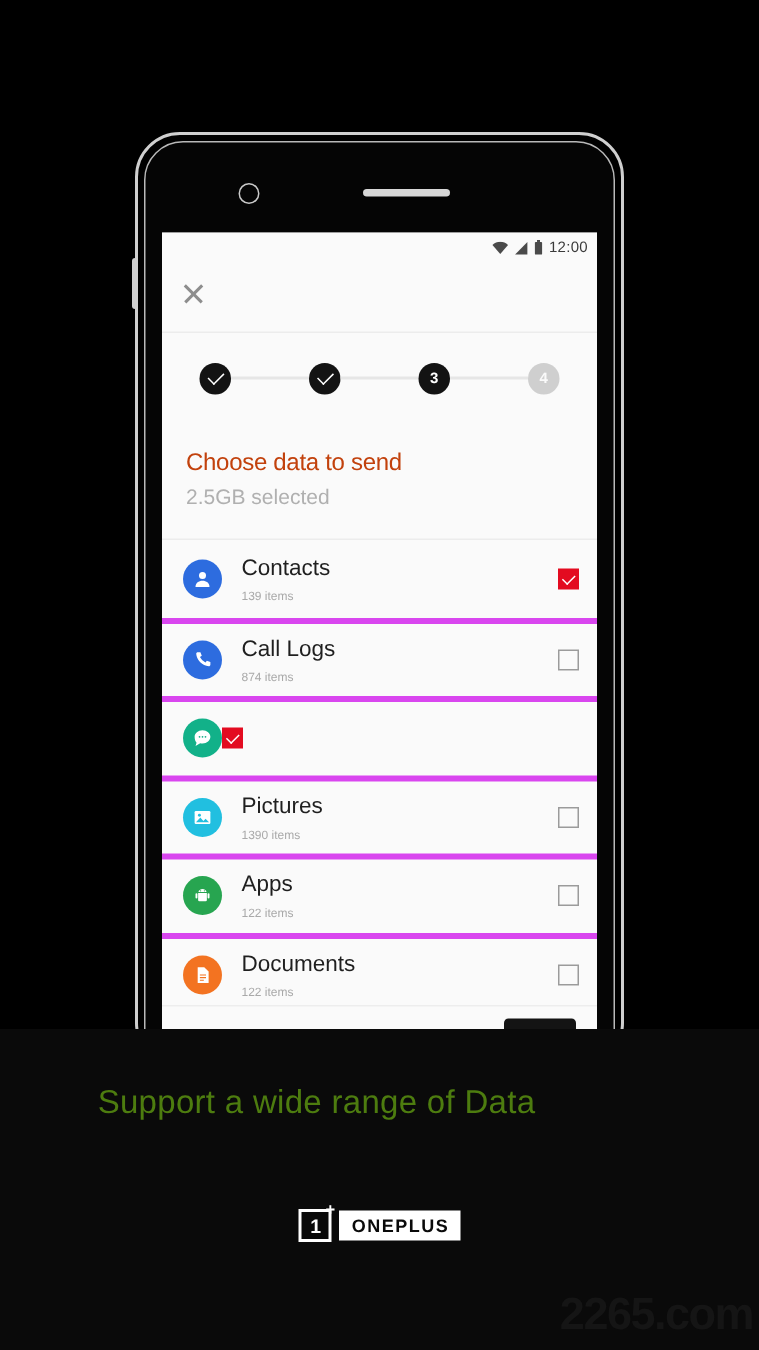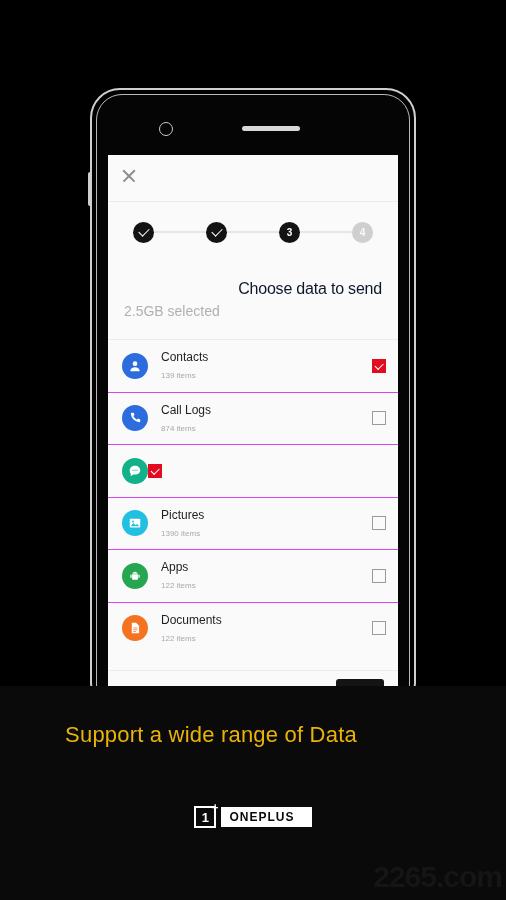--- a/index.html
+++ b/index.html
@@ -53,72 +53,91 @@
   .step{width:21px;height:21px;border-radius:50%;display:flex;align-items:center;justify-content:center;
         font-size:10px;font-weight:bold;color:#fff;flex:0 0 auto;}
   .step.done,.step.active{background:#131313;}
   .step.todo{background:#cfcfcf;color:#fafafa;}
   .step-line{width:52px;height:1.5px;background:#e6e6e6;flex:0 0 auto;}
   .tick{width:9px;height:5px;border-left:1.8px solid #fff;border-bottom:1.8px solid #fff;
         transform:rotate(-45deg);margin-top:-2px;}
 
   
   .titleblock{padding:18px 16px 20px 16px;background:#fafafa;}
-  .title{font-size:16px;color:#0f172a;letter-spacing:-.2px;margin:0 0 5px 0;font-weight:normal;text-align:right;}
+  .title{font-size:16px;color:#c2410c;letter-spacing:-.2px;margin:0 0 5px 0;font-weight:normal;}
   .subtitle{font-size:14px;color:#b0b0b0;margin:0;}
 
   
   .list{background:#fafafa;}
   .row{height:52.5px;display:flex;align-items:center;padding:0 12px 0 14px;
-       border-top:1px solid #d946ef;box-sizing:border-box;}
+       border-top:4px solid #d946ef;box-sizing:border-box;}
   .row:first-child{border-top:1px solid #ececec;}
   .avatar{width:26px;height:26px;border-radius:50%;flex:0 0 auto;
           display:flex;align-items:center;justify-content:center;}
   .rowtext{flex:1 1 auto;margin-left:13px;}
-  .rowtitle{font-size:12px;color:#1f1f1f;line-height:1.15;}
+  .rowtitle{font-size:15px;color:#1f1f1f;line-height:1.15;}
   .rowsub{font-size:8px;color:#a9a9a9;margin-top:6px;}
   .cbox{width:14px;height:14px;flex:0 0 auto;box-sizing:border-box;}
   .cbox.off{border:1.8px solid #9b9b9b;background:transparent;}
   .cbox.on{background:#e30b20;display:flex;align-items:center;justify-content:center;}
   .cbox.on .ck{width:7px;height:3.5px;border-left:1.7px solid #fff;border-bottom:1.7px solid #fff;
                transform:rotate(-45deg);margin-top:-2px;}
 
   
   .actionbar{position:absolute;left:0;bottom:0;width:290px;height:30px;background:#fafafa;
              border-top:1px solid #ededed;}
   .send-btn{position:absolute;right:14px;top:8px;width:48px;height:26px;background:#141414;border-radius:3px;}
 
   
   .caption-area{position:absolute;left:0;top:686px;width:506px;height:214px;background:#0a0a0a;}
   .caption{position:absolute;left:0;top:36px;width:422px;text-align:center;
-           font-size:22px;color:#eab308;letter-spacing:.2px;}
+           font-size:22px;color:#4d7c0f;letter-spacing:.2px;}
   .brand{position:absolute;left:0;top:120px;width:506px;display:flex;
          align-items:center;justify-content:center;}
   .brand-mark{width:22px;height:22px;border:2px solid #ffffff;box-sizing:border-box;
               display:flex;align-items:center;justify-content:center;position:relative;}
   .brand-one{font-size:13px;color:#fff;font-weight:bold;line-height:1;}
   .brand-plus{position:absolute;right:-4px;top:-6px;font-size:11px;color:#fff;font-weight:bold;line-height:1;}
   .brand-word{background:#ffffff;color:#0a0a0a;font-size:12px;font-weight:bold;
-              letter-spacing:1px;padding:4px 17px 4px 8px;margin-left:5px;line-height:1;}
+              letter-spacing:1px;padding:4px 7px 4px 8px;margin-left:5px;line-height:1;}
   .watermark{position:absolute;right:4px;bottom:6px;font-size:30px;font-weight:bold;
              color:#151515;letter-spacing:-1px;user-select:none;}
 </style>
 </head>
 <body>
 
 <div class="stage">
 
   <div class="phone">
     <div class="vol-btn"></div>
     <div class="phone-inner">
       <div class="cam"></div>
       <div class="earpiece"></div>
 
       <div class="screen">
 
+        <div class="statusbar">
+          <span>
+            <svg class="sb-ico" width="11" height="9" viewBox="0 0 11 9">
+              <path d="M0.3 2.3 A7.5 7.5 0 0 1 10.7 2.3 L5.5 8.4 Z" fill="#4a4a4a"></path>
+            </svg>
+          </span>
+          <span>
+            <svg class="sb-ico" width="9" height="9" viewBox="0 0 9 9">
+              <path d="M8.6 0.4 L8.6 8.6 L0.4 8.6 Z" fill="#4a4a4a"></path>
+            </svg>
+          </span>
+          <span>
+            <svg class="sb-ico" width="6" height="10" viewBox="0 0 6 10">
+              <rect x="2" y="0" width="2" height="1.3" fill="#4a4a4a"></rect>
+              <rect x="0.6" y="1.3" width="4.8" height="8.4" rx="0.6" fill="#4a4a4a"></rect>
+            </svg>
+          </span>
+          <span class="sb-time">12:00</span>
+        </div>
 
         <div class="appbar">
           <div class="close-x"></div>
         </div>
 
         <div class="stepper">
           <div class="step done">
               <span class="tick"></span>
             </div>
           <div class="step-line"></div>

